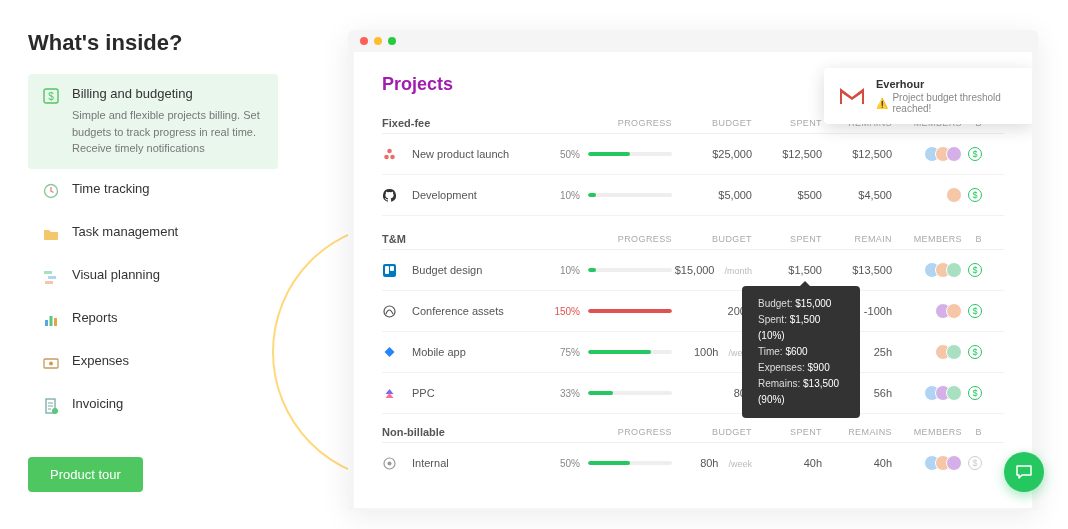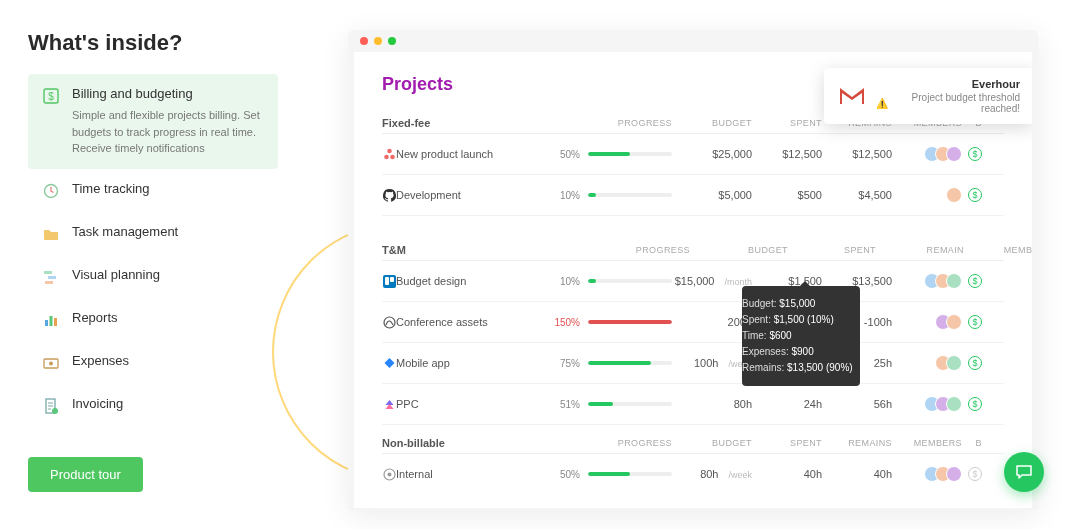--- a/index.html
+++ b/index.html
@@ -18,40 +18,40 @@
   .right { flex: 1; position: relative; }
   .browser { background: #f5f5f5; border-radius: 6px 6px 0 0; width: 690px; height: 480px; box-shadow: 0 6px 30px rgba(0,0,0,0.08); overflow: hidden; position: relative;}
   .titlebar { height: 22px; display: flex; align-items: center; padding: 0 12px; gap: 6px; }
   .dot { width: 8px; height: 8px; border-radius: 50%; }
   .dot.r { background: #ff5f56; } .dot.y { background: #ffbd2e; } .dot.g { background: #27c93f; }
   .app { background: #fff; margin: 0 6px; height: 456px; padding: 22px 28px 10px 28px; overflow: hidden; position: relative; }
   .app h2 { font-size: 18px; font-weight: 600; margin-bottom: 18px; color: #a21caf;}
   .section-header { display: grid; grid-template-columns: 170px 120px 80px 70px 70px 70px 20px; font-size: 9px; color: #aaa; text-transform: uppercase; letter-spacing: 0.4px; align-items: center; padding: 4px 0; border-bottom: 1px solid #eee;}
   .section-header .sname { font-size: 11px; color: #555; font-weight: 600; text-transform: none; letter-spacing: 0; }
   .row { display: grid; grid-template-columns: 170px 120px 80px 70px 70px 70px 20px; font-size: 11px; color: #555; align-items: center; padding: 12px 0; border-bottom: 1px solid #f2f2f2;}
-  .proj { display: flex; align-items: center; gap: 0; }
+  .proj { display: flex; align-items: center; gap: 16px; }
   .picon { width: 14px; height: 14px; display: flex; align-items: center; justify-content: center; font-size: 11px;}
   .progress-cell { display: flex; align-items: center; gap: 8px; }
   .pct { font-size: 10px; color: #888; width: 28px; text-align: right;}
   .bar { flex: 1; height: 4px; background: #eee; border-radius: 2px; position: relative; overflow: hidden;}
   .bar .fill { position: absolute; left: 0; top: 0; height: 100%; border-radius: 2px;}
   .budget, .spent, .remain { text-align: right; font-size: 11px; color: #555;}
   .budget .sub { color: #bbb; font-size: 9px; padding-left: 10px;}
   .members { display: flex; justify-content: flex-end; gap: -4px; }
   .avatar { width: 16px; height: 16px; border-radius: 50%; border: 1.5px solid #fff; margin-left: -5px; background-size: cover;}
   .av1{background:#b0d4f1;} .av2{background:#f5c7a8;} .av3{background:#d5b0e8;} .av4{background:#a8e0c1;}
   .dollar { width: 14px; height: 14px; border: 1.5px solid #24c760; border-radius: 50%; display: flex; align-items: center; justify-content: center; color:#24c760; font-size: 9px; margin-left:auto;}
   .dollar.grey{border-color:#ccc;color:#ccc;}
 
-  .notification { position: absolute; top: 16px; right: -2px; background: #fff; box-shadow: 0 4px 18px rgba(0,0,0,0.15); border-radius: 4px; padding: 10px 14px; display: flex; align-items: center; gap: 10px; width: 210px; z-index: 5; text-align: right;}
+  .notification { position: absolute; top: 16px; right: -2px; background: #fff; box-shadow: 0 4px 18px rgba(0,0,0,0.15); border-radius: 4px; padding: 10px 14px; display: flex; align-items: center; gap: 10px; width: 210px; z-index: 5;}
   .notif-icon { width: 28px; height: 20px; }
   .notif-text .t { font-size: 11px; color: #333; font-weight: 600;}
   .notif-text .s { font-size: 10px; color: #888; display: flex; align-items: center; gap: 4px; margin-top: 2px;}
 
-  .tooltip { position: absolute; background: #333; color: #ddd; font-size: 10px; padding: 10px 0; border-radius: 4px; line-height: 1.6; z-index: 4; width: 118px;}
+  .tooltip { position: absolute; background: #333; color: #ddd; font-size: 10px; padding: 10px 16px; border-radius: 4px; line-height: 1.6; z-index: 4; width: 118px;}
   .tooltip::before { content:""; position: absolute; top: -5px; left: 58px; width: 0; height: 0; border-left: 5px solid transparent; border-right: 5px solid transparent; border-bottom: 5px solid #333;}
   .tooltip .v{color:#fff;}
 
   .circle-deco { position: absolute; width: 260px; height: 260px; border: 2px solid #ffd87a; border-radius: 50%; left: 272px; top: 222px; z-index: -1;}
 
   .fab { position: absolute; right: 24px; bottom: 18px; width: 40px; height: 40px; border-radius: 50%; background: #24c760; display: flex; align-items: center; justify-content: center; box-shadow: 0 4px 12px rgba(36,199,96,0.4); cursor: pointer;}
   .th-right{text-align:right;}
   .red{color:#e35050;}
 </style>
 </head>
@@ -239,21 +239,21 @@
           <div class="spent">$500</div>
           <div class="remain">$4,500</div>
           <div class="members">
               <div class="avatar av2"></div>
             </div>
           <div>
               <div class="dollar">$</div>
             </div>
         </div>
 
-        <div class="section-header" style="margin-top:24px;gap:18px;">
+        <div class="section-header" style="margin-top:13px;">
           <div class="sname">T&amp;M</div>
           <div class="th-right">PROGRESS</div>
           <div class="th-right">BUDGET</div>
           <div class="th-right">SPENT</div>
           <div class="th-right">REMAIN</div>
           <div class="th-right">MEMBERS</div>
           <div class="th-right">B</div>
         </div>
 
         <div class="row">
@@ -345,21 +345,21 @@
           <div class="proj">
               <span class="picon">
                 <svg width="13" height="13" viewBox="0 0 13 13">
                   <path d="M6.5 2l4 5H2.5z" fill="#7b68ee"></path>
                   <path d="M6.5 6l4 5H2.5z" fill="#ff6b9d"></path>
                 </svg>
               </span>
               <span>PPC</span>
             </div>
           <div class="progress-cell">
-              <span class="pct">51%</span>
+              <span class="pct">33%</span>
               <div class="bar">
                 <div class="fill" style="width:30%;background:#24c760"></div>
               </div>
             </div>
           <div class="budget">80h</div>
           <div class="spent">24h</div>
           <div class="remain">56h</div>
           <div class="members">
               <div class="avatar av1"></div>
               <div class="avatar av3"></div>

